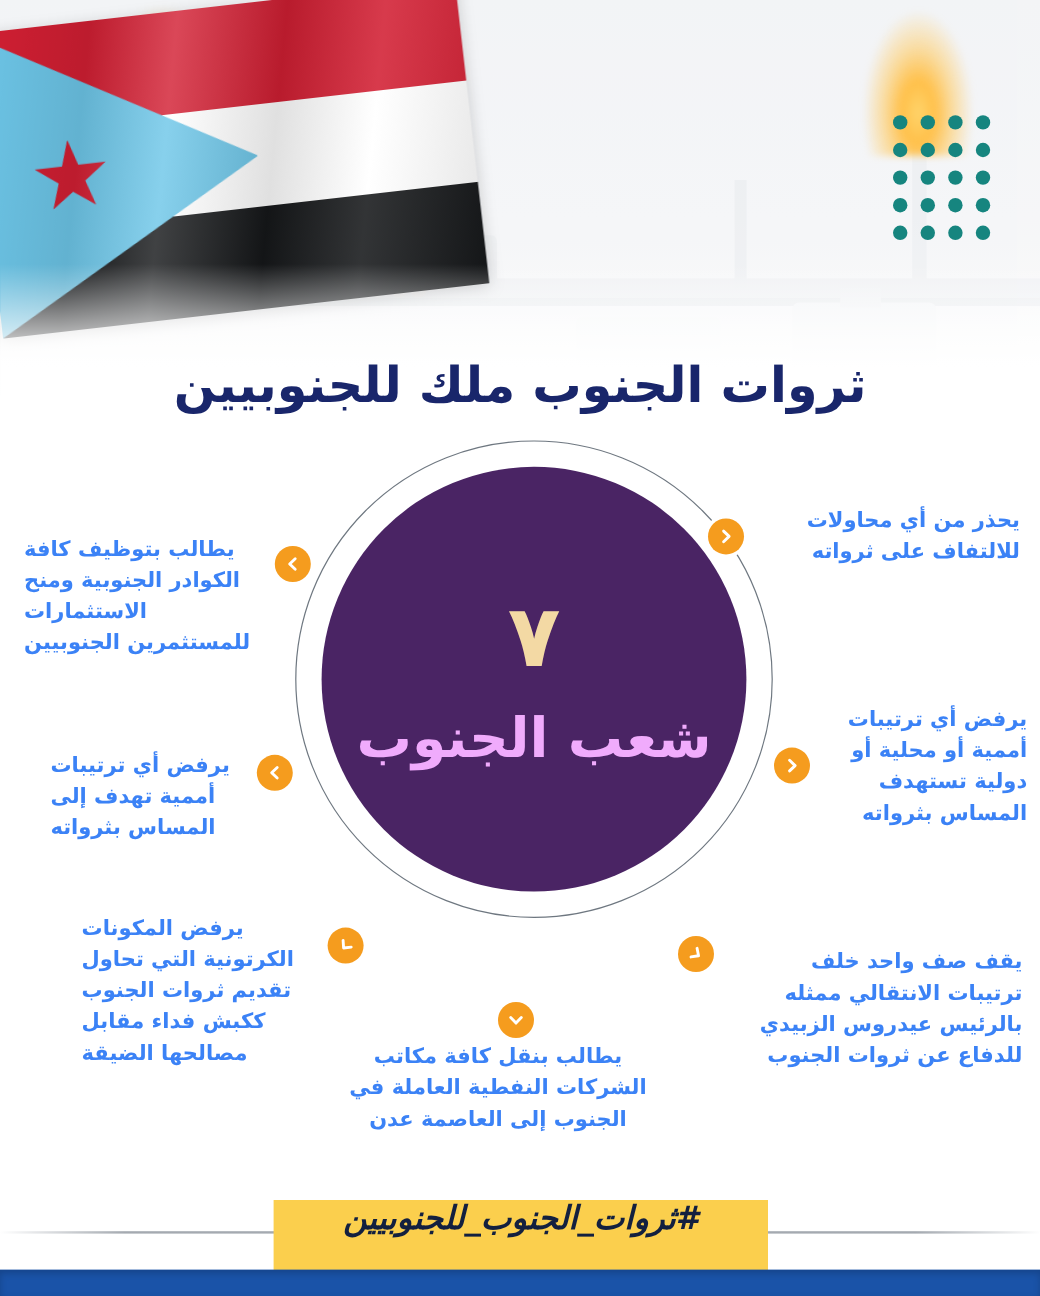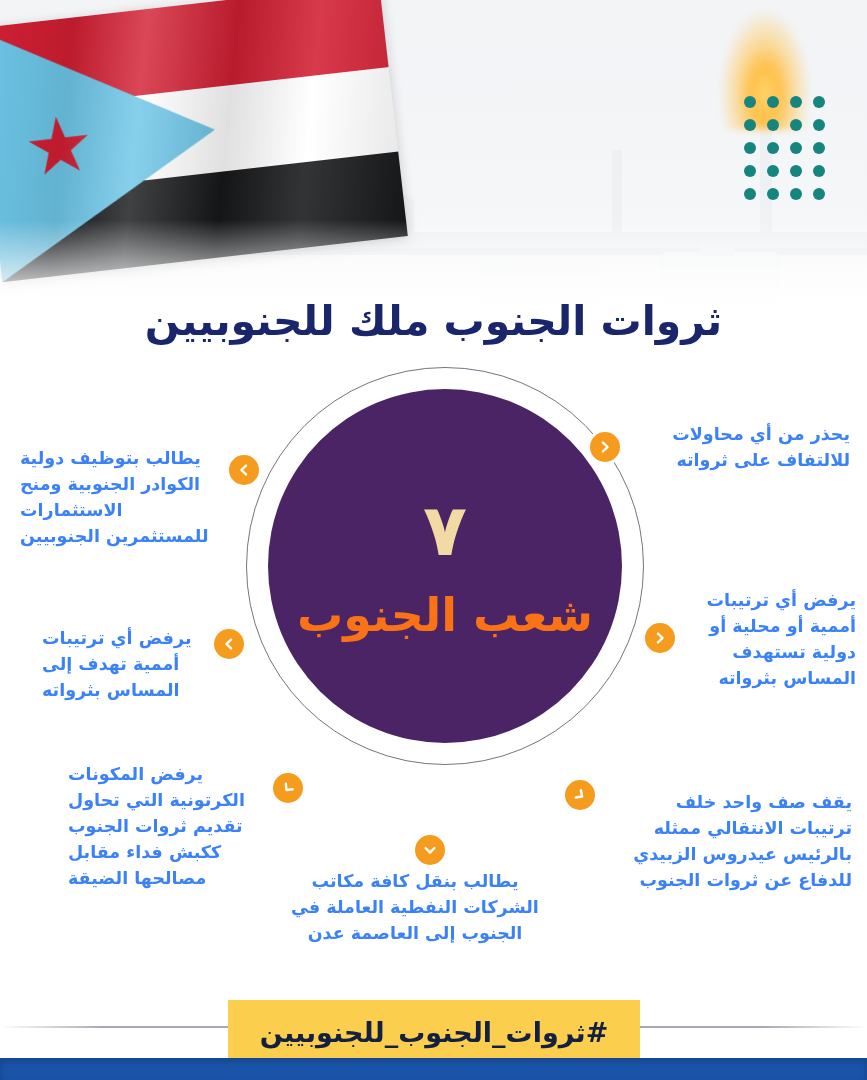--- a/index.html
+++ b/index.html
@@ -143,21 +143,21 @@
   .core .num {
     font-size:72px;
     font-weight:800;
     color:#f3d9a4;
     line-height:1;
     margin-bottom:26px;
   }
   .core .core-label {
     font-size:46px;
     font-weight:800;
-    color:#f97316;
+    color:#f0abfc;
     line-height:1;
     direction:rtl;
   }
 
   
   .marker {
     position:absolute;
     width:30px; height:30px;
     border-radius:50%;
     background:#f59c1e;
@@ -185,21 +185,21 @@
     left:0; top:1026px; width:867px; height:2px;
     background: linear-gradient(90deg,
         rgba(120,130,140,0) 0%, rgba(90,100,112,.55) 12%,
         rgba(90,100,112,.55) 88%, rgba(120,130,140,0) 100%);
   }
   .hashtag-band {
     position:absolute;
     left: 228px; top: 1000px;
     width: 412px; height: 64px;
     background:#fbcf4d;
-    display:flex; align-items:center; justify-content:center;
+    display:flex; justify-content:center;font-style:italic;
   }
   .hashtag-band span {
     direction:rtl;
     font-size:27px;
     font-weight:800;
     color:#13203f;
     white-space:nowrap;
   }
   .bottom-bar {
     position:absolute;
@@ -359,21 +359,21 @@
   <div class="item r" style="left:684px; top:588px; width:172px;">يرفض أي ترتيبات أممية أو محلية أو دولية تستهدف المساس بثرواته</div>
 
   <div class="item r" style="left:614px; top:790px; width:238px;">يقف صف واحد خلف ترتيبات الانتقالي ممثله بالرئيس عيدروس الزبيدي للدفاع عن ثروات الجنوب</div>
 
   <div class="item c" style="left:290px; top:869px; width:250px;">يطالب بنقل كافة مكاتب الشركات النفطية العاملة في الجنوب إلى العاصمة عدن</div>
 
   <div class="item l" style="left:68px; top:762px; width:194px;">يرفض المكونات الكرتونية التي تحاول تقديم ثروات الجنوب ككبش فداء مقابل مصالحها الضيقة</div>
 
   <div class="item l" style="left:42px; top:626px; width:178px;">يرفض أي ترتيبات أممية تهدف إلى المساس بثرواته</div>
 
-  <div class="item l" style="left:20px; top:446px; width:200px;">يطالب بتوظيف دولية الكوادر الجنوبية ومنح الاستثمارات للمستثمرين الجنوبيين</div>
+  <div class="item l" style="left:20px; top:446px; width:200px;">يطالب بتوظيف كافة الكوادر الجنوبية ومنح الاستثمارات للمستثمرين الجنوبيين</div>
 
   <div class="divider"></div>
   <div class="hashtag-band">
     <span>#ثروات_الجنوب_للجنوبيين</span>
   </div>
   <div class="bottom-bar"></div>
 
 </div>
 
 </body></html>

